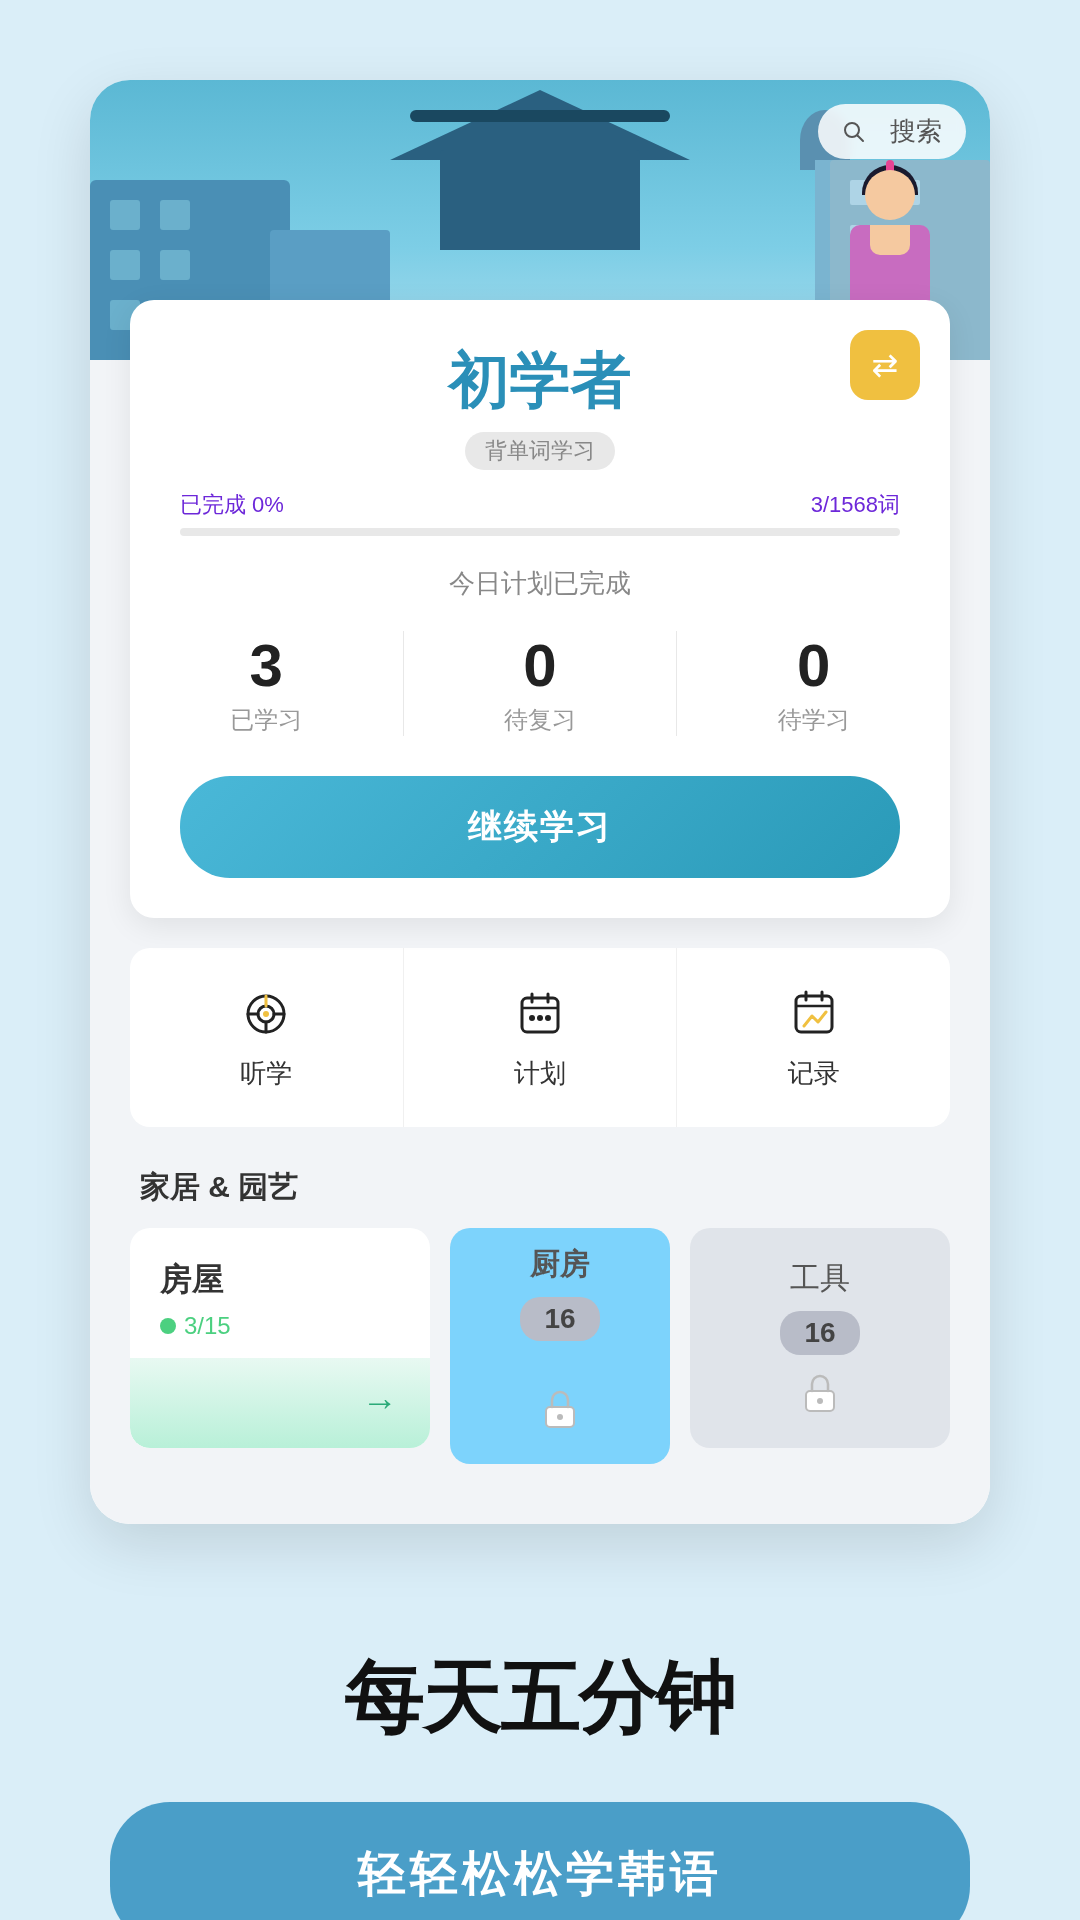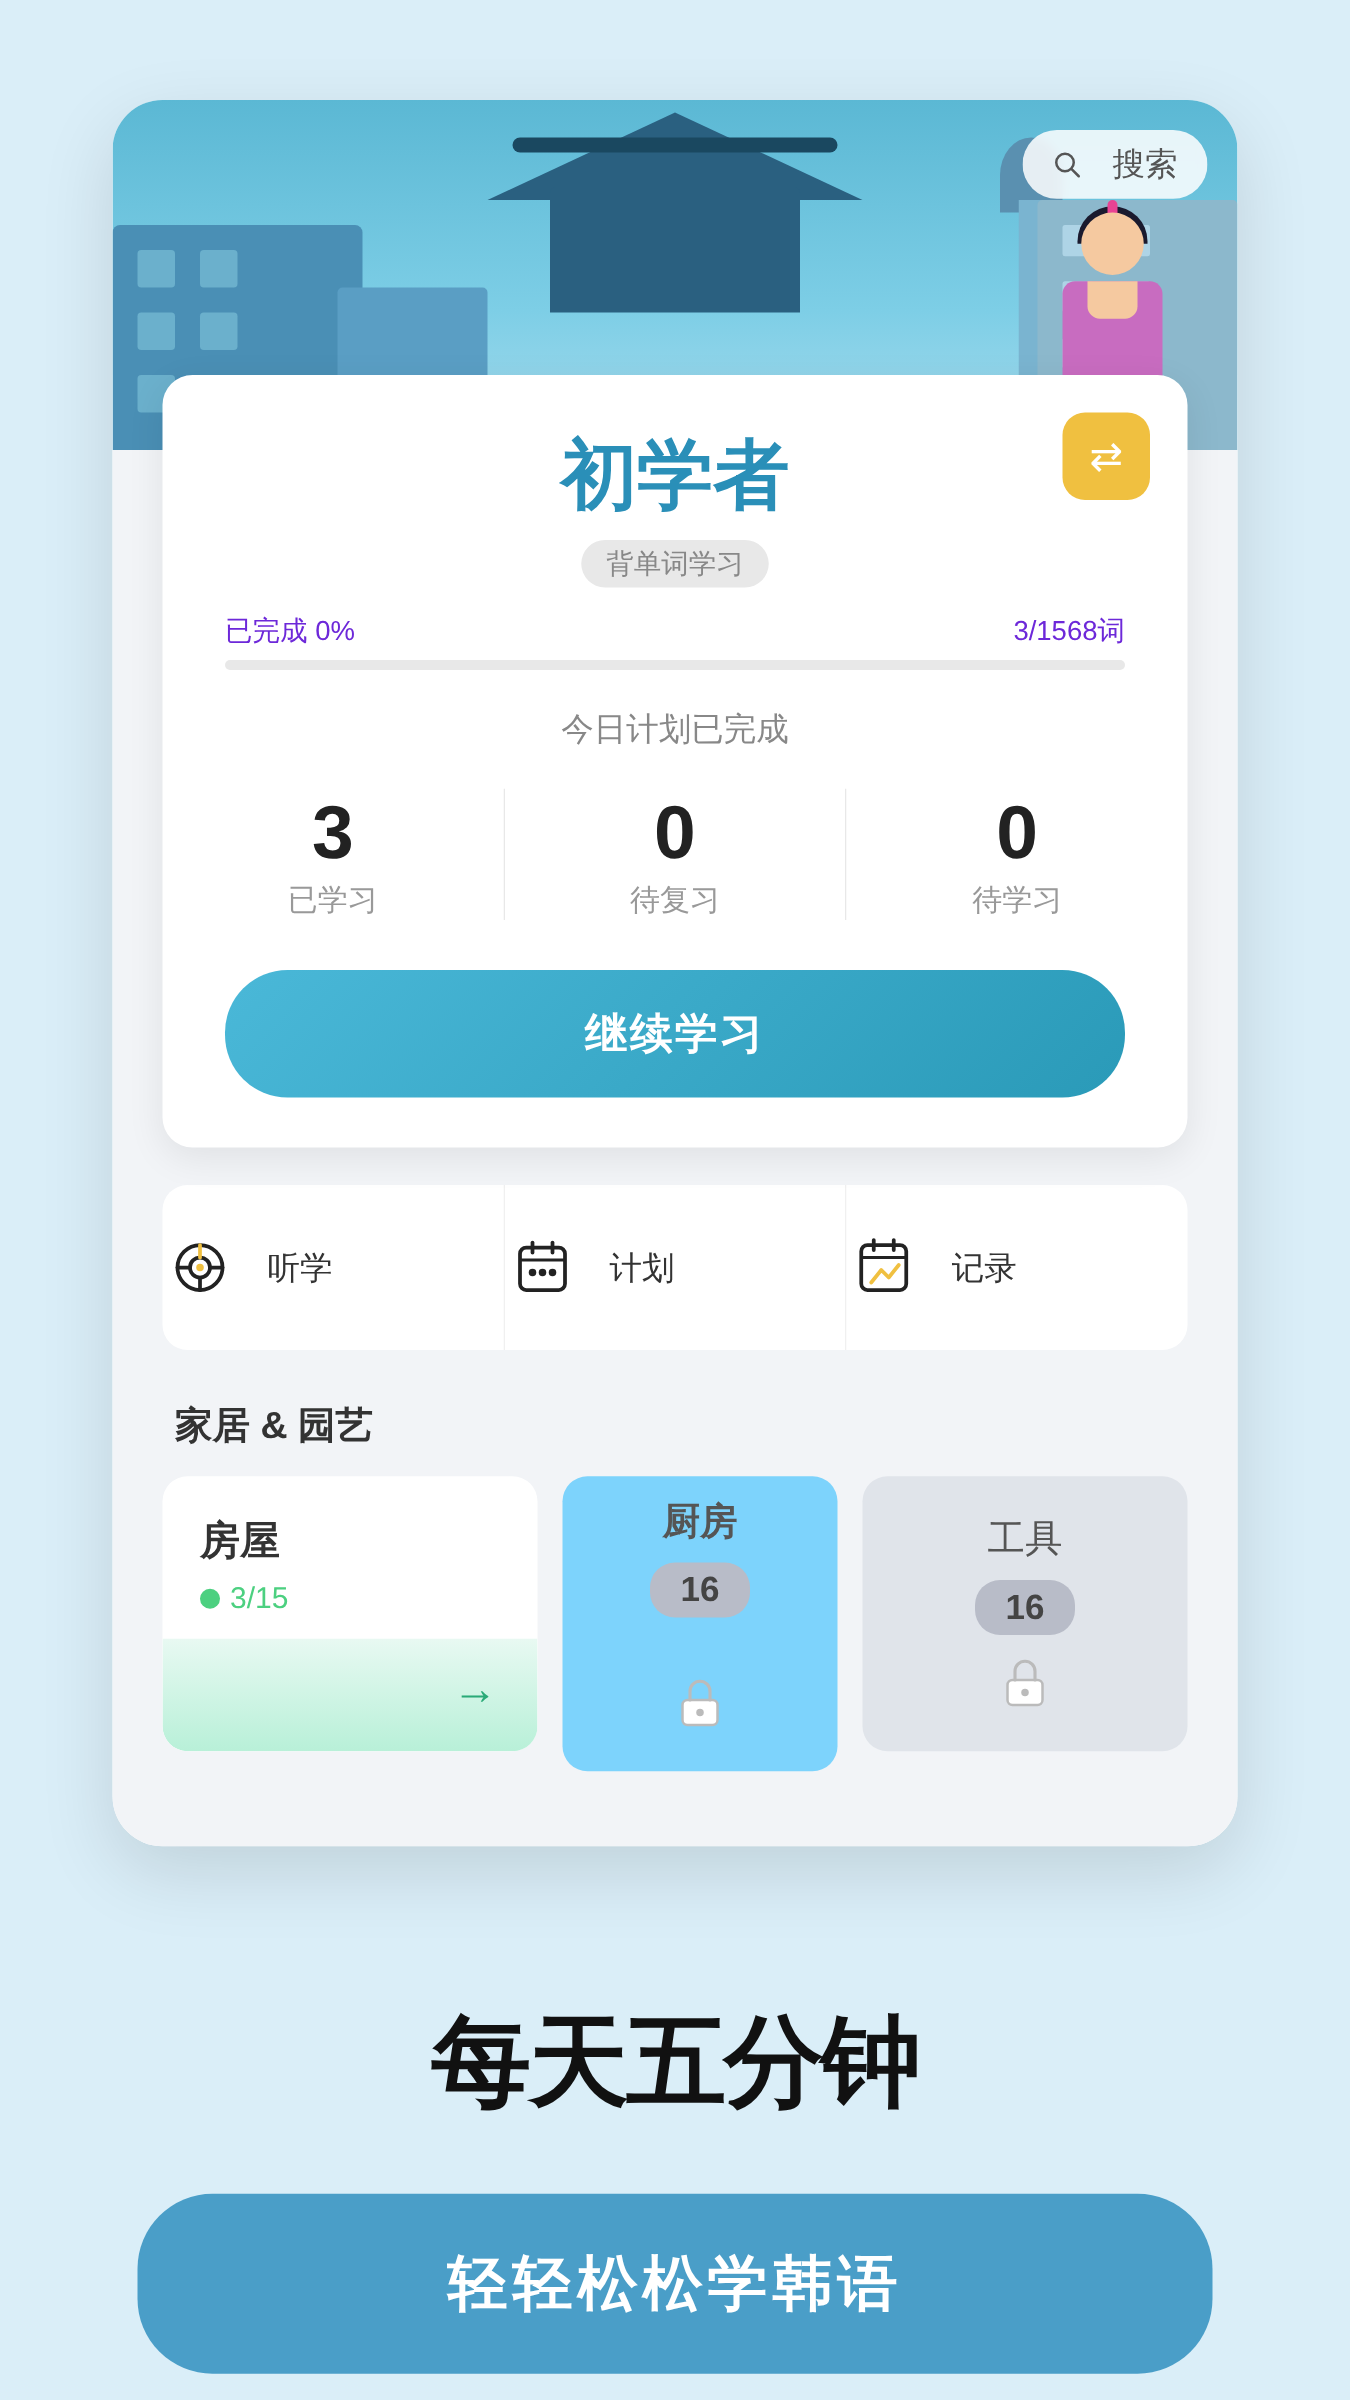--- a/index.html
+++ b/index.html
@@ -368,25 +368,26 @@
     .quick-actions {
       background: #fff;
       margin: 0 40px 30px;
       border-radius: 20px;
       display: flex;
       overflow: hidden;
     }
     .action-item {
       flex: 1;
       display: flex;
+      flex-direction: column;
       align-items: center;
       padding: 36px 0;
       cursor: pointer;
       border-right: 1px solid #f0f0f0;
-      gap: 24px;
+      gap: 12px;
     }
     .action-item:last-child { border-right: none; }
     .action-icon {
       width: 60px;
       height: 60px;
       display: flex;
       align-items: center;
       justify-content: center;
     }
     .action-icon svg {

